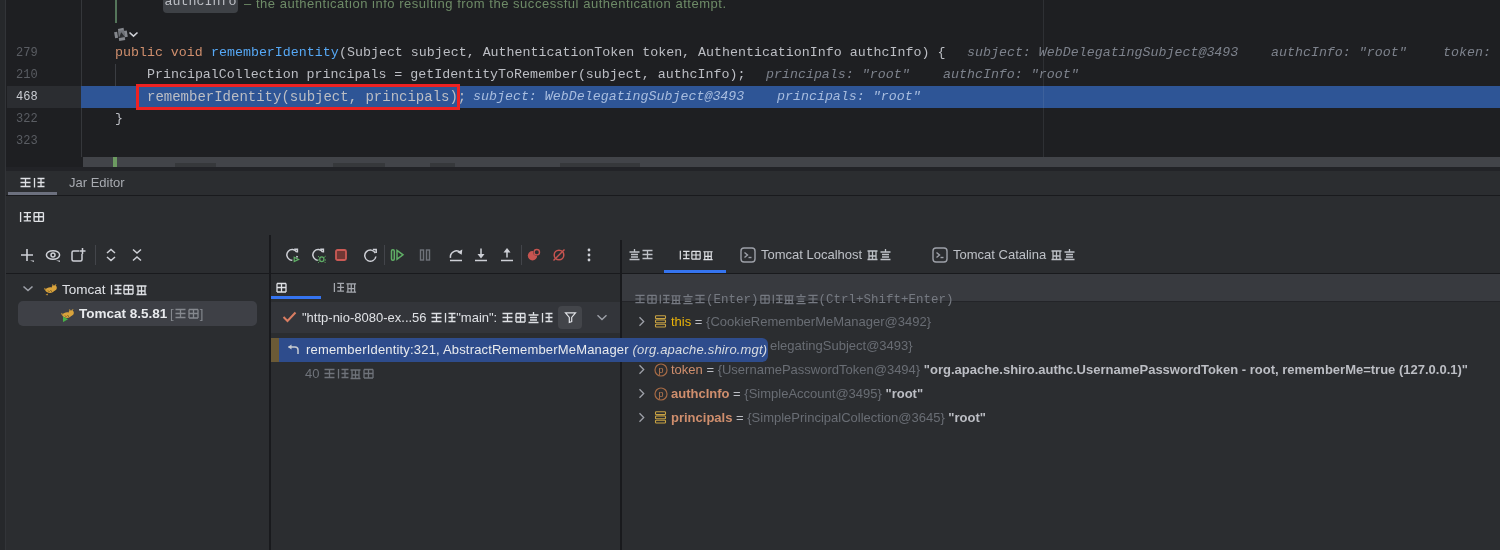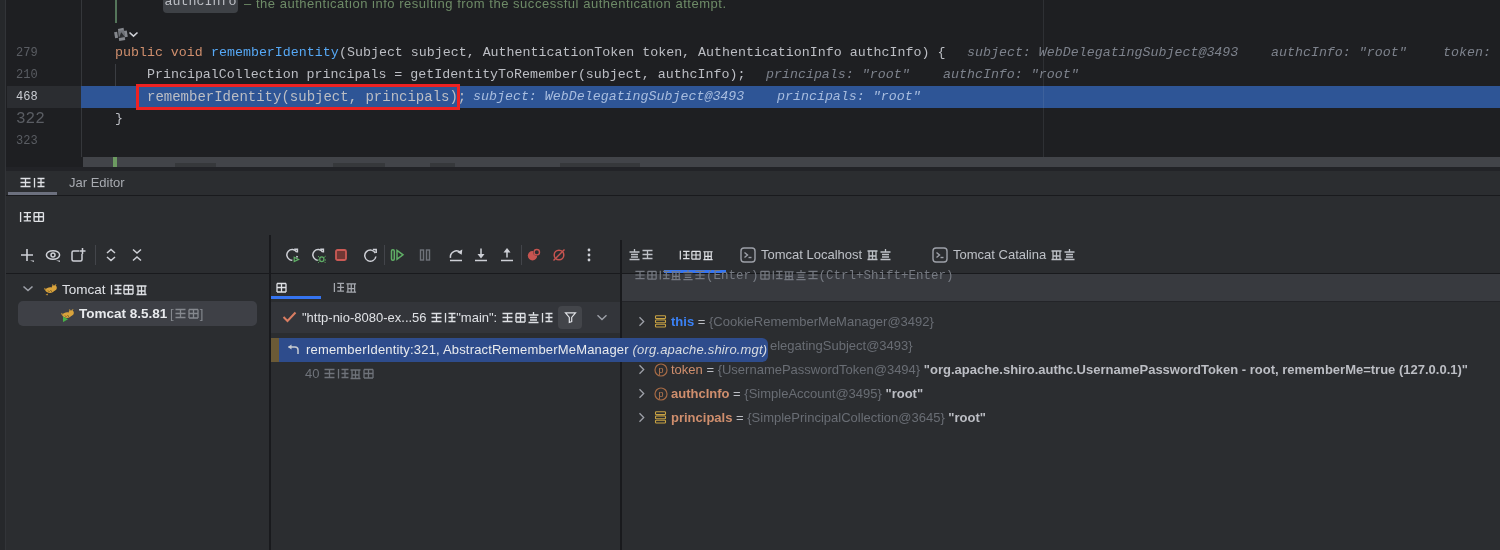--- a/index.html
+++ b/index.html
@@ -30,21 +30,21 @@
 </svg>
 <svg class="a" width="11" height="7" viewBox="0 0 11 7" style="left:128px;top:31px">
     <path d="M1.5 1.5l4 3.6 4-3.6" stroke="#ced0d6" stroke-width="1.6" fill="none"></path>
   </svg>
 <div class="a" style="left:7px;top:86px;width:74px;height:22px;background:#2b2d31"></div>
 <div class="a" style="left:81px;top:86px;width:1419px;height:22px;background:#2e5596"></div>
 <div class="a" style="left:115px;top:64px;width:1px;height:22px;background:#3b3d42"></div>
 <div class="a mono" style="left:16px;top:42px;width:26px;height:22px;line-height:22px;font-size:12px;color:#5a5d63">279</div>
 <div class="a mono" style="left:16px;top:64px;width:26px;height:22px;line-height:22px;font-size:12px;color:#5a5d63">210</div>
 <div class="a mono" style="left:16px;top:86px;width:26px;height:22px;line-height:22px;font-size:12px;color:#cacdd3">468</div>
-<div class="a mono" style="left:16px;top:108px;width:26px;height:22px;line-height:22px;font-size:16px;color:#5a5d63">322</div>
+<div class="a mono" style="left:16px;top:108px;width:26px;height:22px;line-height:22px;font-size:12px;color:#5a5d63">322</div>
 <div class="a mono" style="left:16px;top:130px;width:26px;height:22px;line-height:22px;font-size:12px;color:#5a5d63">323</div>
 <div class="row mono" style="left:115px;top:42px;height:22px;line-height:22px;font-size:13.3px;color:#cf8e6d">public void</div>
 <div class="row mono" style="left:211px;top:42px;height:22px;line-height:22px;font-size:13.3px;color:#56a8f5">rememberIdentity</div>
 <div class="row mono" style="left:339px;top:42px;height:22px;line-height:22px;font-size:13.3px;color:#bcbec4">(Subject subject, AuthenticationToken token, AuthenticationInfo authcInfo) {</div>
 <div class="row mono it" style="left:967px;top:42px;height:22px;line-height:22px;font-size:13.3px;color:#7d828c">subject: WebDelegatingSubject@3493</div>
 <div class="row mono it" style="left:1271px;top:42px;height:22px;line-height:22px;font-size:13.3px;color:#7d828c">authcInfo: "root"</div>
 <div class="row mono it" style="left:1443px;top:42px;height:22px;line-height:22px;font-size:13.3px;color:#7d828c">token: "</div>
 <div class="row mono" style="left:147px;top:64px;height:22px;line-height:22px;font-size:13.3px;color:#bcbec4">PrincipalCollection principals = getIdentityToRemember(subject, authcInfo);</div>
 <div class="row mono it" style="left:766px;top:64px;height:22px;line-height:22px;font-size:13.3px;color:#7d828c">principals: "root"</div>
 <div class="row mono it" style="left:943px;top:64px;height:22px;line-height:22px;font-size:13.3px;color:#7d828c">authcInfo: "root"</div>
@@ -264,21 +264,21 @@
       <path d="M1.5 2.5h10M1.5 6.5h10M1.5 10.5h10M6.5 2.5v8" stroke="currentColor" stroke-width="1.3" fill="none"></path>
     </svg><svg class="cj " width="13" height="13" viewBox="0 0 13 13">
       <path d="M2.5 2v9.5M5.5 2.5h7M5.5 6.5h7M5.5 10.5h7M9 2.5v8" stroke="currentColor" stroke-width="1.3" fill="none"></path>
     </svg><svg class="cj " width="13" height="13" viewBox="0 0 13 13">
       <path d="M1.5 3h10M3 3v8M10 3v8M3 8h7M6.5 3v8M1.5 11.5h10" stroke="currentColor" stroke-width="1.3" fill="none"></path>
     </svg><svg class="cj " width="13" height="13" viewBox="0 0 13 13">
       <path d="M2 2.5h9M2 2.5v8.5M11 2.5v8.5M2 11h9M2 6.5h9M6.5 2.5v8.5" stroke="currentColor" stroke-width="1.3" fill="none"></path>
     </svg></div>
 <div class="a" style="left:620px;top:240px;width:2px;height:310px;background:#191a1d"></div>
 <div class="a" style="left:622px;top:274px;width:878px;height:28px;background:#383a3f;border-bottom:1px solid #232428"></div>
-<div class="a mono" style="left:634px;top:268px;height:16px;line-height:16px;color:#767a82;font-size:12.5px"><svg class="cj " width="12" height="12" viewBox="0 0 13 13">
+<div class="a mono" style="left:634px;top:292px;height:16px;line-height:16px;color:#767a82;font-size:12.5px"><svg class="cj " width="12" height="12" viewBox="0 0 13 13">
       <path d="M1.5 2.5h10M1.5 6.5h10M1.5 10.5h10M6.5 2.5v8" stroke="currentColor" stroke-width="1.3" fill="none"></path>
     </svg><svg class="cj " width="12" height="12" viewBox="0 0 13 13">
       <path d="M2 2.5h9M2 2.5v8.5M11 2.5v8.5M2 11h9M2 6.5h9M6.5 2.5v8.5" stroke="currentColor" stroke-width="1.3" fill="none"></path>
     </svg><svg class="cj " width="12" height="12" viewBox="0 0 13 13">
       <path d="M2.5 2v9.5M5.5 2.5h7M5.5 6.5h7M5.5 10.5h7M9 2.5v8" stroke="currentColor" stroke-width="1.3" fill="none"></path>
     </svg><svg class="cj " width="12" height="12" viewBox="0 0 13 13">
       <path d="M1.5 3h10M3 3v8M10 3v8M3 8h7M6.5 3v8M1.5 11.5h10" stroke="currentColor" stroke-width="1.3" fill="none"></path>
     </svg><svg class="cj " width="12" height="12" viewBox="0 0 13 13">
       <path d="M6.5 1v3M1.5 4h10M3 6.5h7M3 9h7M1.5 11.5h10" stroke="currentColor" stroke-width="1.3" fill="none"></path>
     </svg><svg class="cj " width="12" height="12" viewBox="0 0 13 13">
@@ -297,21 +297,21 @@
 <svg class="a" width="8" height="11" viewBox="0 0 8 11" style="left:638px;top:316px">
     <path d="M1.5 1.2l4.2 4.3-4.2 4.3" stroke="#9da0a8" stroke-width="1.3" fill="none"></path>
   </svg>
 <svg class="a" width="13" height="13" viewBox="0 0 13 13" style="left:654px;top:315px">
     <g fill="none" stroke="#c9a343" stroke-width="1.1">
       <rect x="1.5" y="0.8" width="10" height="2.8" rx="0.8"></rect>
       <rect x="1.5" y="5" width="10" height="2.8" rx="0.8"></rect>
       <rect x="1.5" y="9.2" width="10" height="2.8" rx="0.8"></rect>
     </g>
   </svg>
-<div class="row" style="left:671px;top:310px;height:24px;line-height:24px;font-size:13px"><span style="color:#3b82f6;font-weight:bold">this</span><span style="color:#bcbec4"> = </span><span style="color:#696d74">{CookieRememberMeManager@3492}</span></div>
+<div class="row" style="left:671px;top:310px;height:24px;line-height:24px;font-size:13px"><span style="color:#eab308;font-weight:normal">this</span><span style="color:#bcbec4"> = </span><span style="color:#696d74">{CookieRememberMeManager@3492}</span></div>
 <div class="row" style="left:770px;top:334px;height:24px;line-height:24px;font-size:13px;color:#696d74">elegatingSubject@3493}</div>
 <svg class="a" width="8" height="11" viewBox="0 0 8 11" style="left:638px;top:364px">
     <path d="M1.5 1.2l4.2 4.3-4.2 4.3" stroke="#9da0a8" stroke-width="1.3" fill="none"></path>
   </svg>
 <svg class="a" width="14" height="14" viewBox="0 0 14 14" style="left:654px;top:363px">
     <circle cx="7" cy="7" r="6" fill="none" stroke="#a66a45" stroke-width="1.2"></circle>
     <text x="7" y="10.2" font-size="9" font-family="Liberation Sans" fill="#bd7a50" text-anchor="middle">p</text>
   </svg>
 <div class="row" style="left:671px;top:358px;height:24px;line-height:24px;font-size:13px"><span style="color:#cf8e6d;font-weight:normal">token</span><span style="color:#bcbec4"> = </span><span style="color:#696d74">{UsernamePasswordToken@3494}</span> <span style="color:#bcbec4;font-weight:bold">"org.apache.shiro.authc.UsernamePasswordToken - root, rememberMe=true (127.0.0.1)"</span></div>
 <svg class="a" width="8" height="11" viewBox="0 0 8 11" style="left:638px;top:388px">

